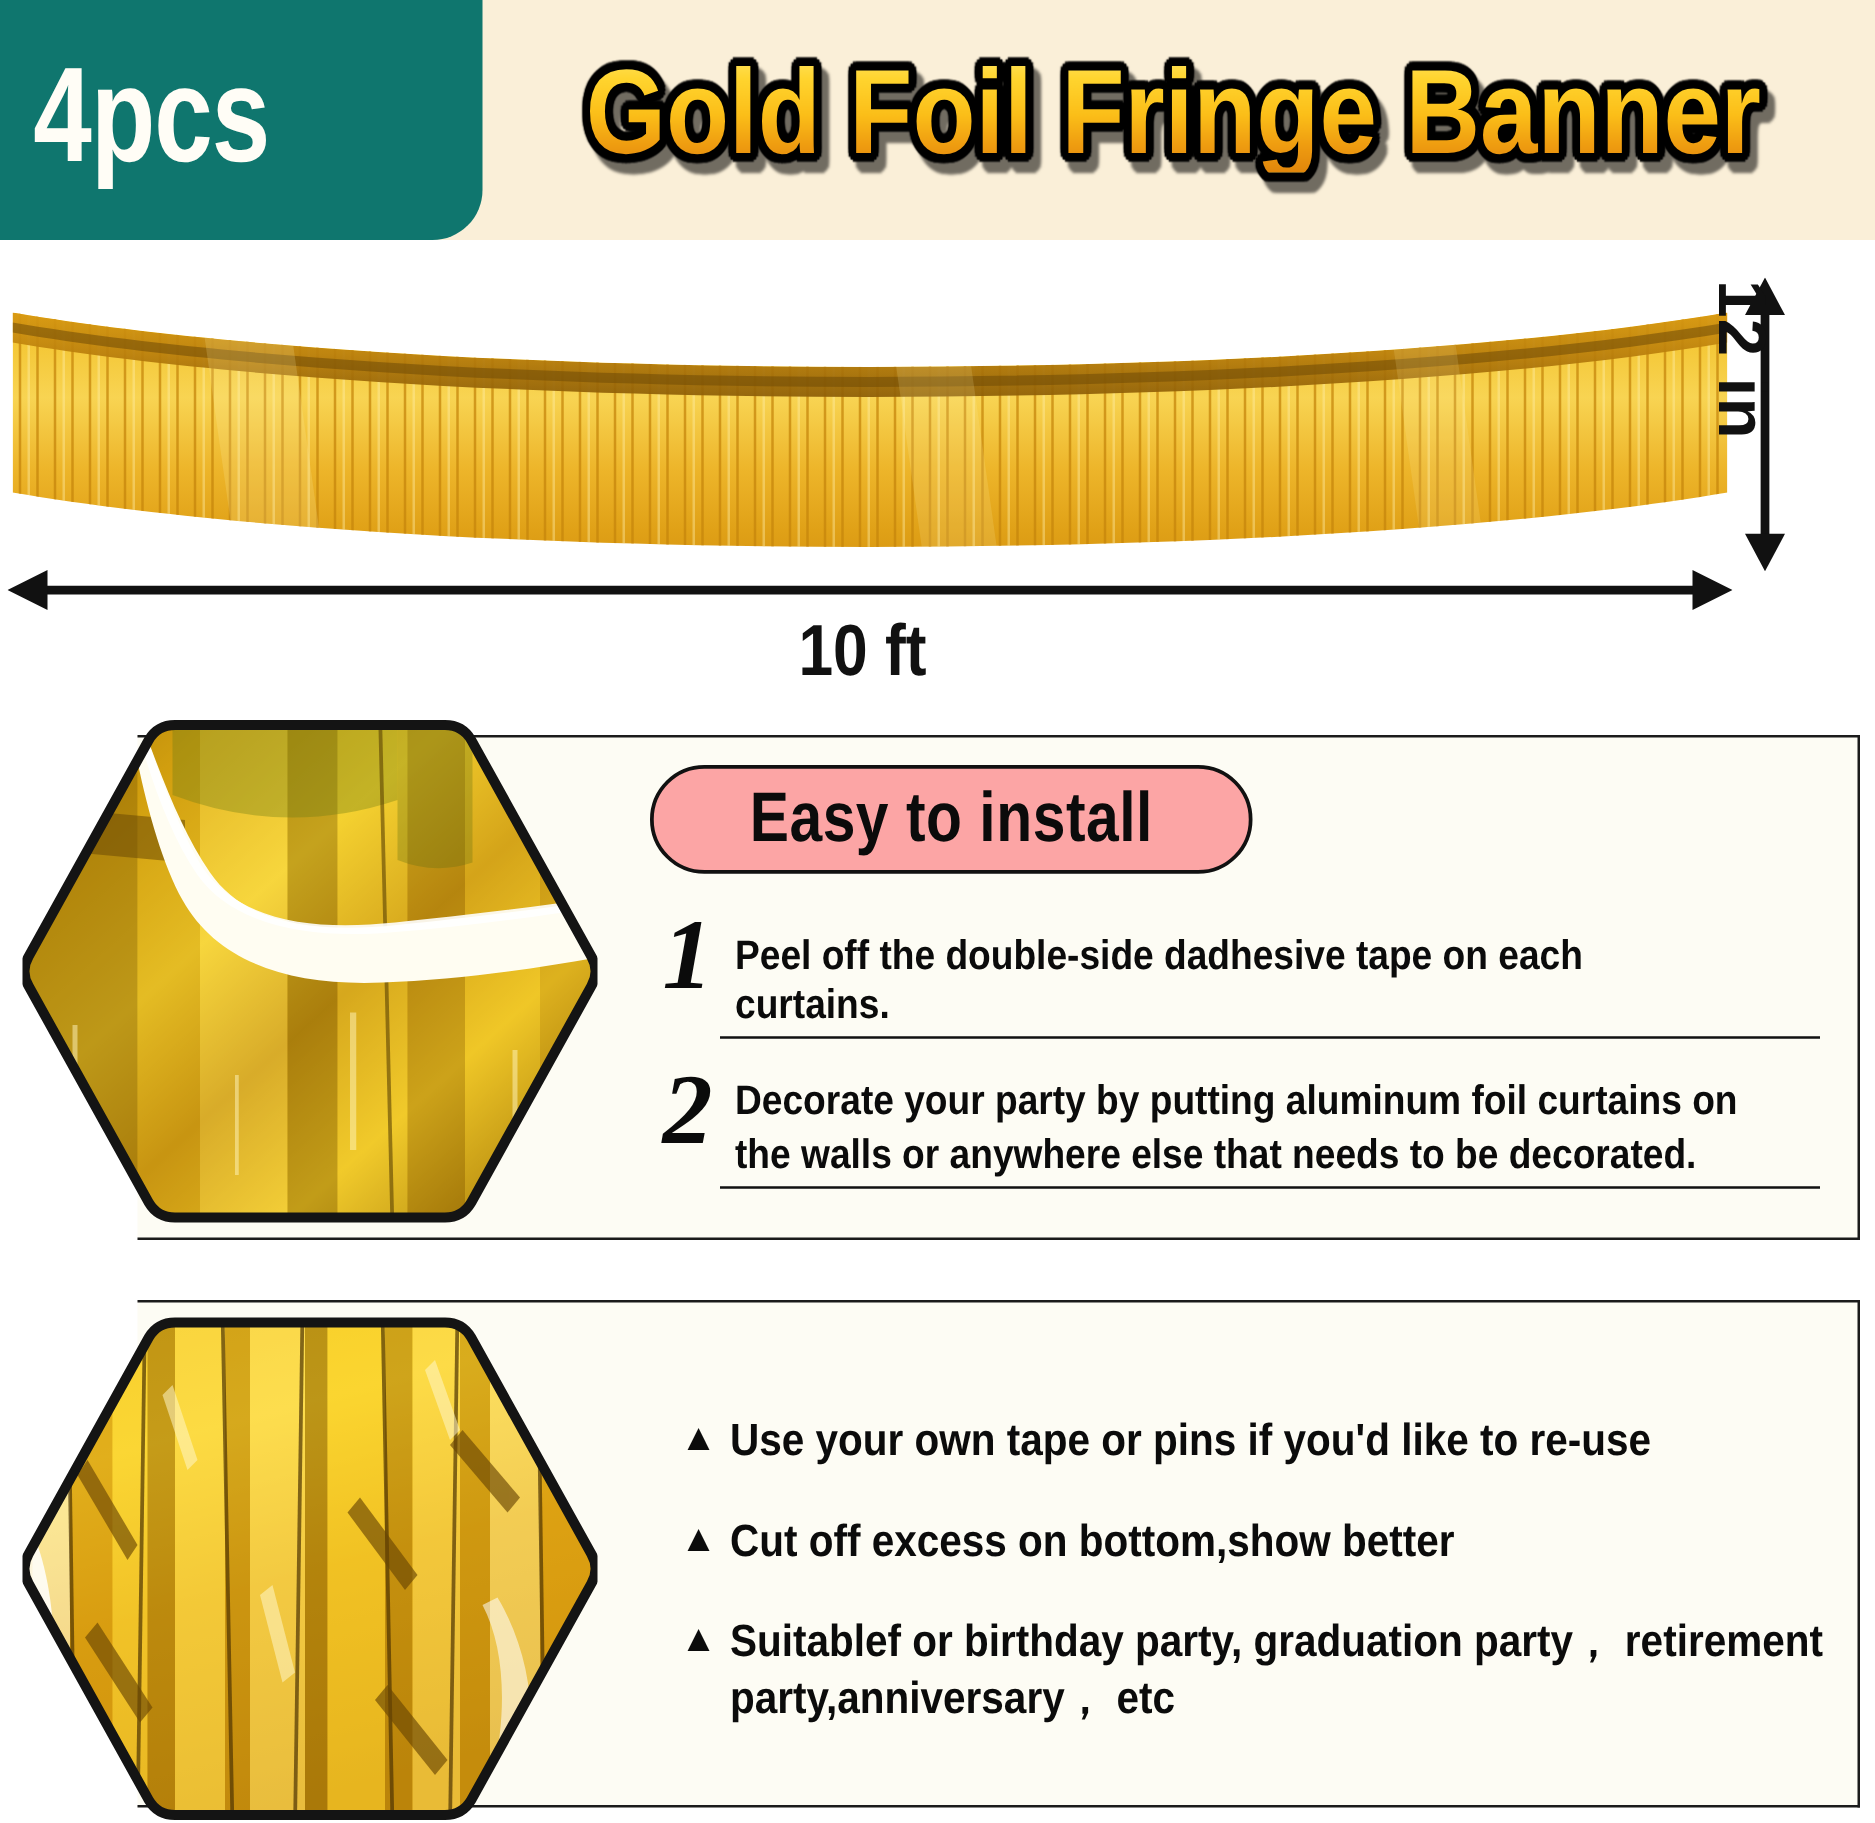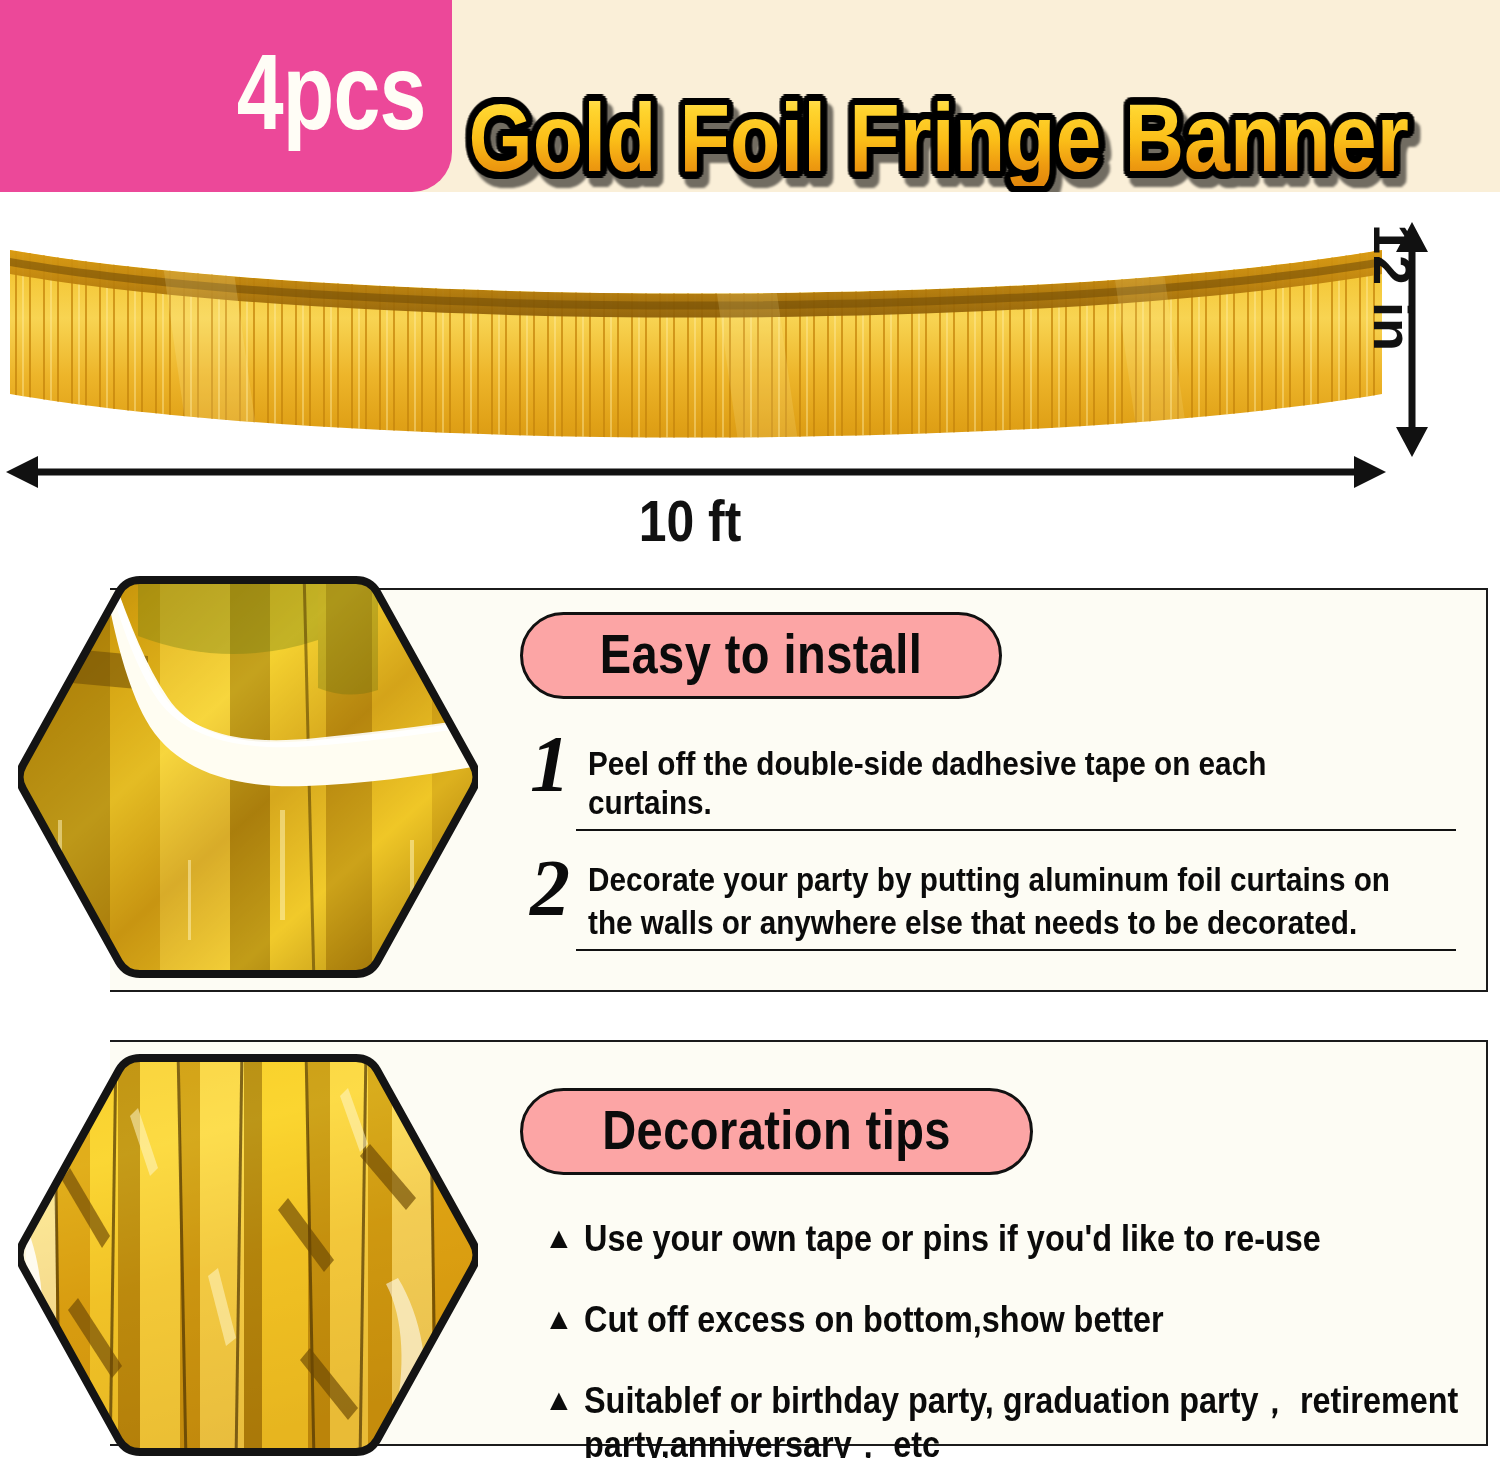--- a/index.html
+++ b/index.html
@@ -12,34 +12,34 @@
   }
 
   .page { position:relative; width:1500px; height:1458px; background:#ffffff; }
 
   
   .header {
     position:absolute; left:0; top:0; width:1500px; height:192px;
     background:#FAEFD8; overflow:hidden;
   }
   .pcs-badge {
-    position:absolute; left:0; top:0; width:452px; height:192px;
-    background:#ec4899; border-bottom-right-radius:40px;
-    display:flex; align-items:center; justify-content:flex-end;
+    position:absolute; left:0; top:0; width:386px; height:192px;
+    background:#0f766e; border-bottom-right-radius:40px;
+    display:flex; align-items:center; justify-content:flex-start;
   }
   .pcs-badge-text {
     color:#FFFDF6; font-size:108px; font-weight:bold;
     font-family:"Liberation Sans Narrow","Liberation Sans", sans-serif;
     transform:scaleX(0.78); transform-origin:center;
     letter-spacing:-1px; line-height:1;
     position:relative; top:-4px;
   }
   .header-title-wrap {
     position:absolute; left:386px; top:0; width:1114px; height:192px;
-    display:flex; align-items:flex-end; justify-content:center;
+    display:flex; align-items:center; justify-content:center;
   }
   .header-title {
     font-size:96px; font-weight:bold; line-height:1;
     font-family:"Liberation Sans Narrow","Liberation Sans", sans-serif;
     transform:scaleX(0.86); transform-origin:center;
     letter-spacing:0px;
     white-space:nowrap;
     position:relative; top:-6px; left:-4px;
     color:#FFCB1F;
     background:linear-gradient(180deg,
@@ -541,23 +541,20 @@
         <path d="M380,230 C404,270 412,320 404,366 L376,372 C388,322 386,270 368,236 Z" fill="#FFFFFF" opacity="0.55"></path>
       </g>
 
       <path d="M122,10 L338,10 Q352,10 359,22 L455,195 Q462,207 455,219 L359,392
                Q352,404 338,404 L122,404 Q108,404 101,392 L5,219 Q-2,207 5,195
                L101,22 Q108,10 122,10 Z" fill="none" stroke="#141414" stroke-width="8" stroke-linejoin="round"></path>
     </svg>
   </div>
 
   <div class="sec-body sec-2">
-    <div class="pill">
-      <span class="pill-text">Decoration tips</span>
-    </div>
 
     <div class="bullets">
 
       <div class="bullet">
         <span class="bullet-mark">▲</span>
         <span class="bullet-text">Use your own tape or pins if you'd like to re-use</span>
       </div>
 
       <div class="bullet">
         <span class="bullet-mark">▲</span>

